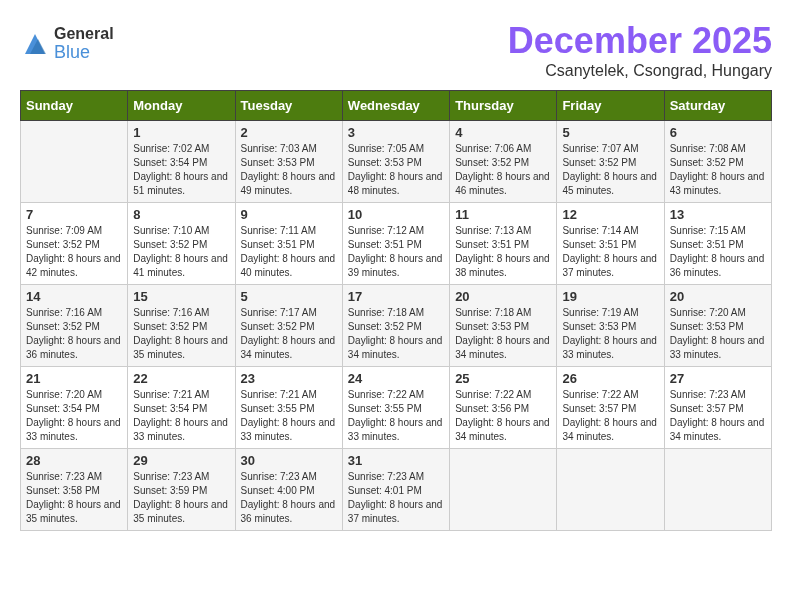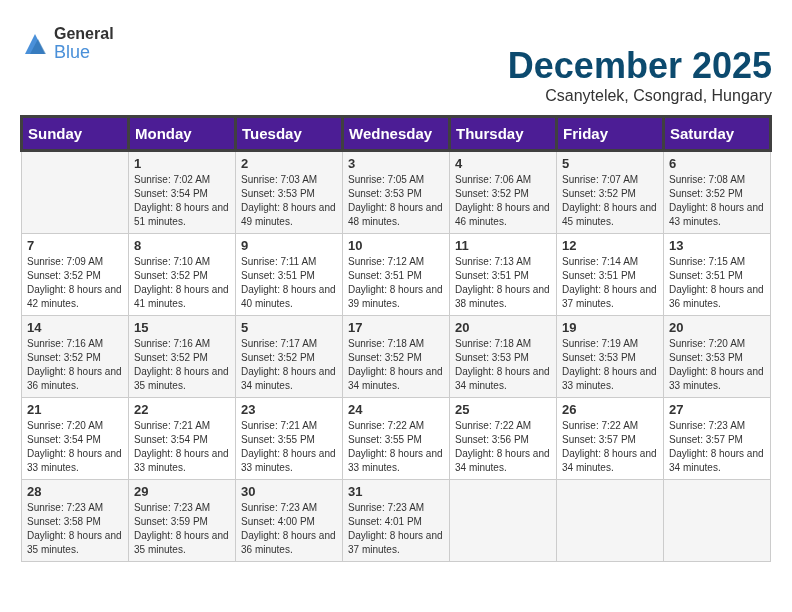--- a/index.html
+++ b/index.html
@@ -40,40 +40,39 @@
       width: 30px;
       height: 30px;
       margin-right: 4px;
     }
     .title-area {
       text-align: right;
     }
     .month-title {
       font-size: 36px;
       font-weight: bold;
-      color: #0c4a6e;
-      margin-top: 25px;
+      color: #8b5cf6;
     }
     .location-title {
       font-size: 16px;
       color: #333;
     }
     table {
       width: 100%;
       border-collapse: collapse;
       table-layout: fixed;
     }
     thead tr th {
-      background-color: #4c1d95;
+      background-color: #4d7c0f;
       color: #fff;
       padding: 7px 5px;
-      font-size: 15px;
+      font-size: 13px;
       font-weight: bold;
       text-align: left;
-      border: 3px solid #404040;
+      border: 1px solid #404040;
     }
     tbody tr td {
       border: 1px solid #ccc;
       vertical-align: top;
       padding: 4px 5px;
       font-size: 10.5px;
       color: #333;
       height: 80px;
     }
     tbody tr:nth-child(odd) td {

